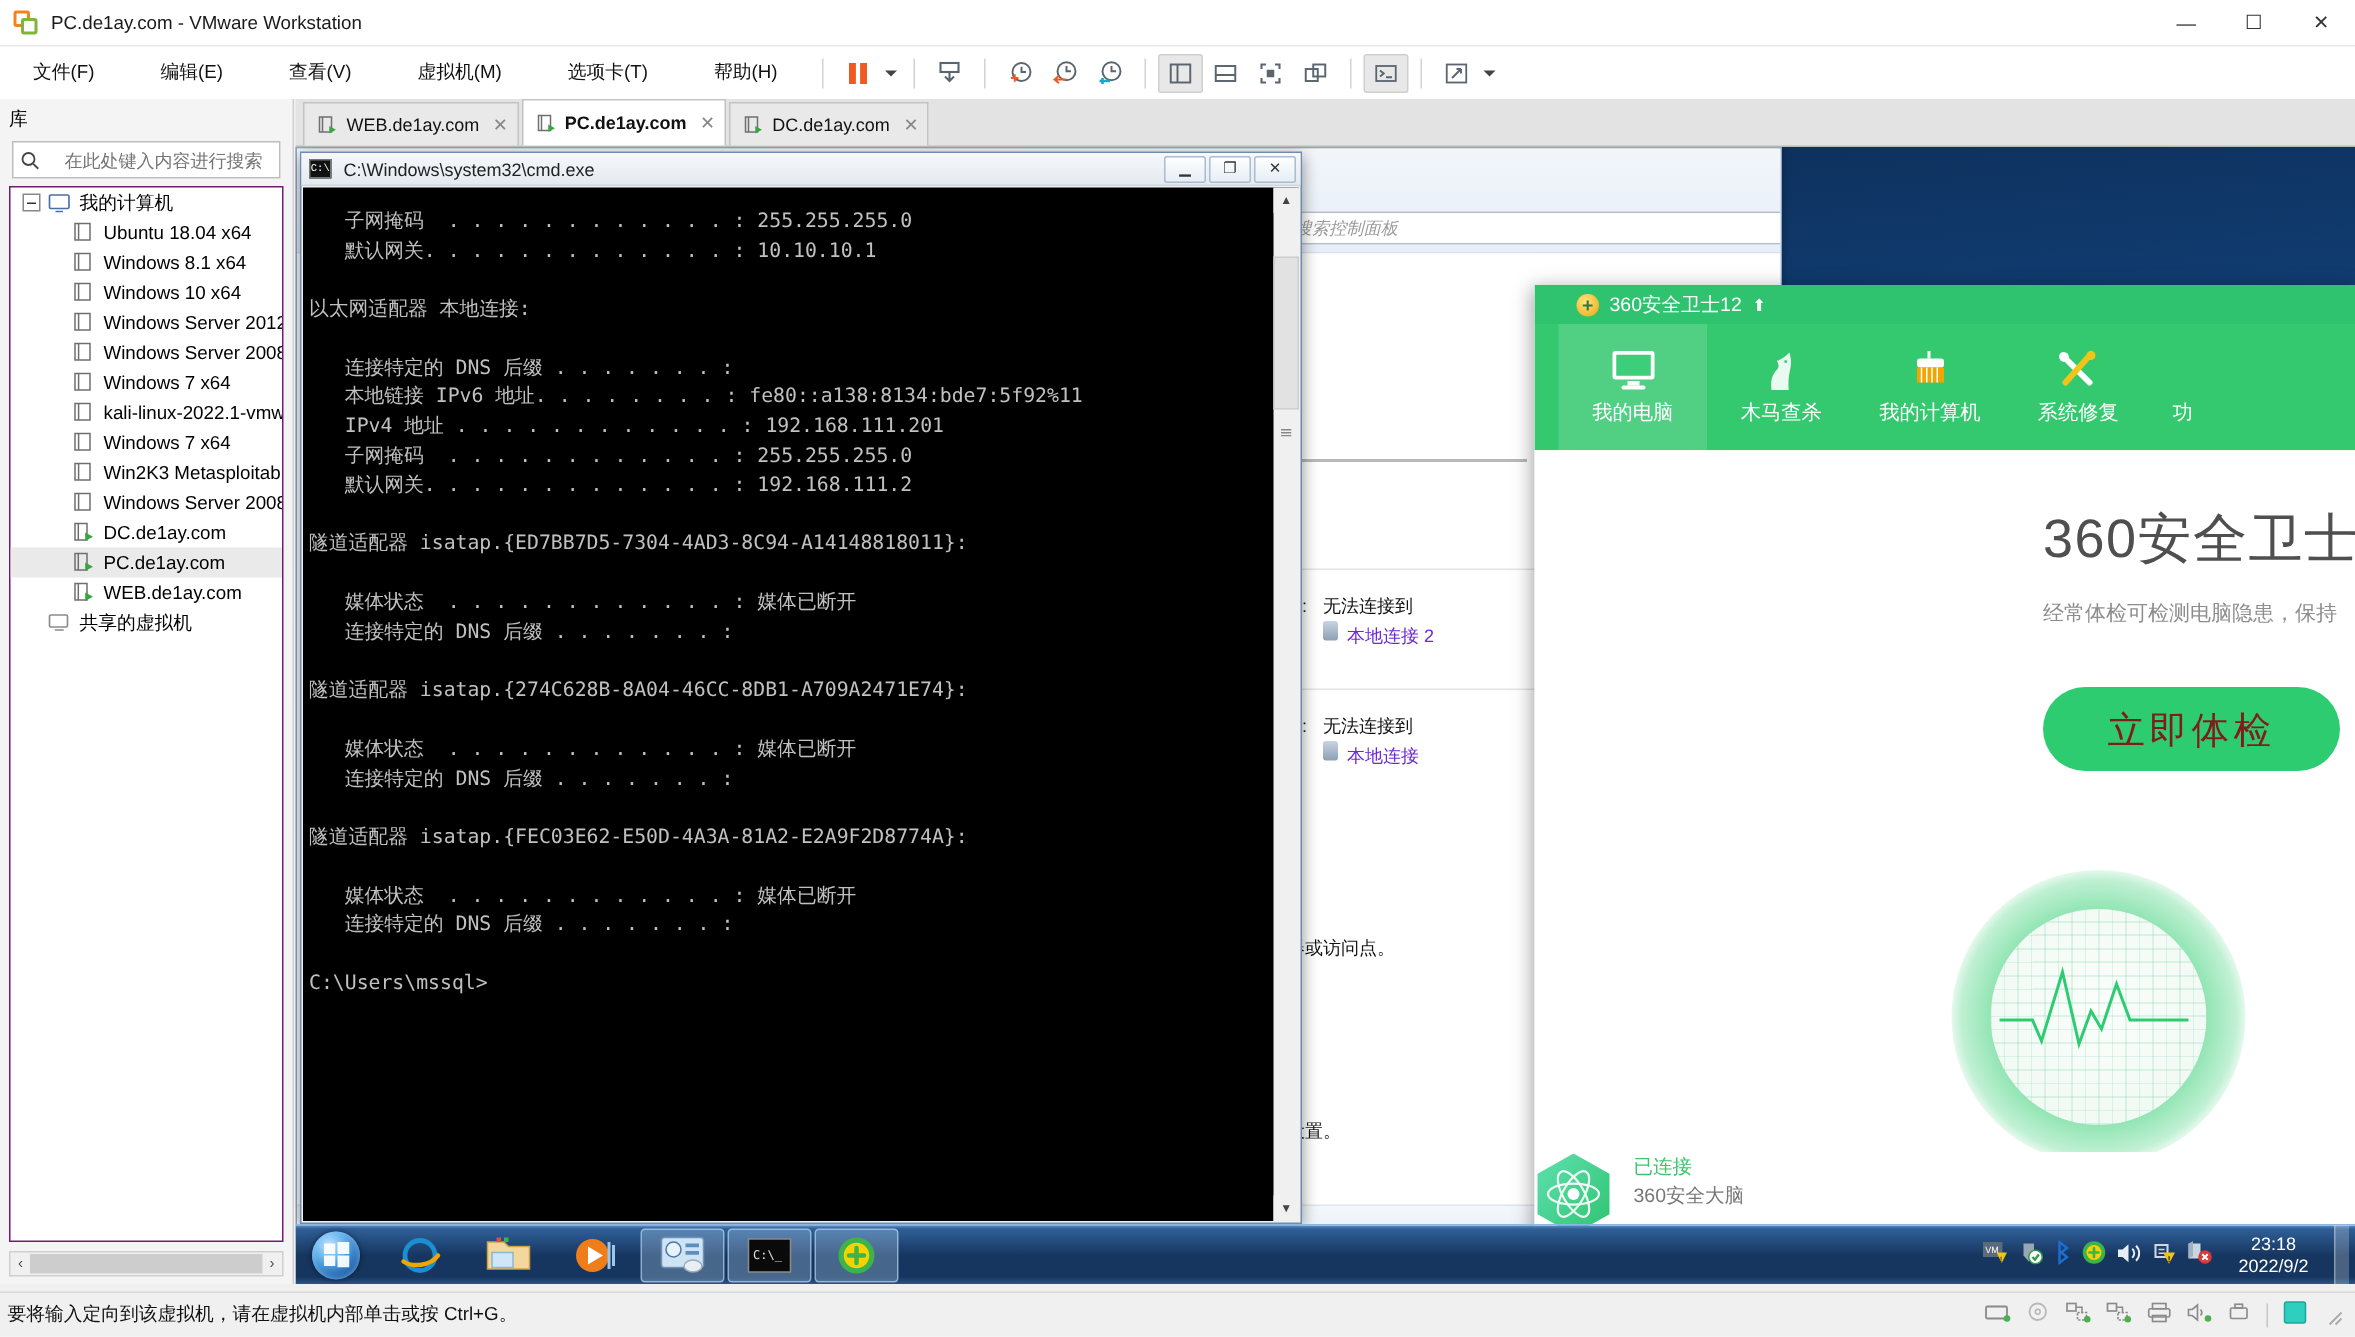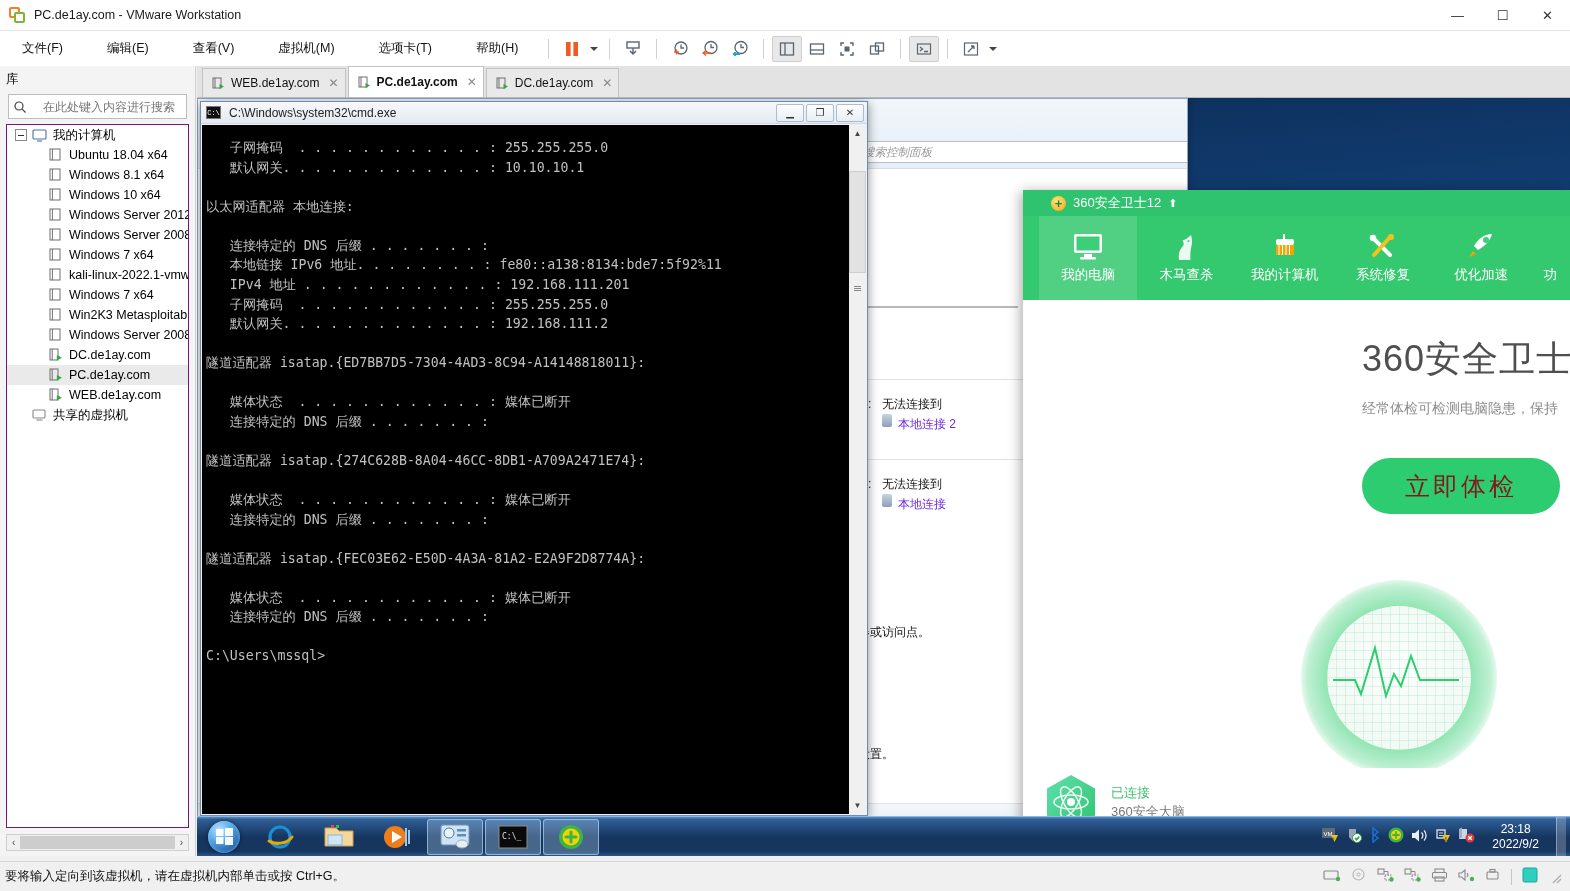--- a/index.html
+++ b/index.html
@@ -156,21 +156,21 @@
      background:
        repeating-linear-gradient(0deg, rgba(120,210,160,.22) 0 1px, rgba(0,0,0,0) 1px 9px),
        repeating-linear-gradient(90deg, rgba(120,210,160,.22) 0 1px, rgba(0,0,0,0) 1px 9px),
        radial-gradient(circle at 50% 45%, #fbfefc, #eef8f1); }
   .ecg { position:absolute; left:26px; top:26px; }
   .hero { position:absolute; left:339px; top:35px; width:240px; }
   .hero h1 { margin:0; font-size:36px; font-weight:normal; color:#4f4f4f; white-space:nowrap; letter-spacing:1px; }
   .hero p { margin:16px 0 0 0; font-size:14px; color:#8d8d8d; white-space:nowrap; }
   .hero .btn { margin-top:40px; width:198px; height:56px; border-radius:28px; background:#2ecc71;
      color:#7f1d1d; font-size:25px; display:flex; align-items:center; justify-content:center; letter-spacing:3px; }
-  .w360-foot { position:absolute; left:0; right:0; bottom:0; height:68px; background:#fff; display:flex; align-items:center; padding-left:22px; }
+  .w360-foot { position:absolute; left:0; right:0; bottom:0; height:68px; background:#fff; display:flex; align-items:flex-start; }
   .hexicon { width:52px; height:56px; flex:none; }
   .foot-txt { margin-left:14px; line-height:19px; }
   .foot-txt .a { color:#3ec46d; font-size:13px; }
   .foot-txt .b { color:#777; font-size:13px; }
 
   
   .gtaskbar { position:absolute; left:0; bottom:0; width:1373px; height:40px;
      background:linear-gradient(#5b8cc4 0%,#2f5f97 6%,#16355f 52%,#16365f 88%,#2a558a 100%);
      border-top:1px solid #88b9e6; display:flex; align-items:center; }
   .gt-start { width:54px; height:38px; display:flex; align-items:center; justify-content:center; }
@@ -624,28 +624,20 @@
             <span class="lbl">我的计算机</span>
           </div>
           <div class="navitem">
             <svg width="34" height="30" viewBox="0 0 34 30">
                 <path d="M6 5l18 18" stroke="#fff" stroke-width="4" stroke-linecap="round"></path>
                 <path d="M25 4l-17 19" stroke="#f0c419" stroke-width="4" stroke-linecap="round"></path>
                 <circle cx="7" cy="6" r="3.2" fill="#fff"></circle>
                 <circle cx="25" cy="5" r="3" fill="#f0c419"></circle>
               </svg>
             <span class="lbl">系统修复</span>
-          </div>
-          <div class="navitem">
-            <svg width="34" height="30" viewBox="0 0 34 30">
-                <path d="M28 2c-8 0-14 5-18 12l4 4C21 14 26 9 28 2z" fill="#fff"></path>
-                <circle cx="22" cy="8" r="3" fill="#3ccf79"></circle>
-                <path d="M9 19l-4 6 7-3z" fill="#f0a500"></path>
-              </svg>
-            <span class="lbl">优化加速</span>
           </div>
           <div class="navitem" style="width:40px">
             <span class="lbl" style="margin-top:34px">功</span>
           </div>
         </div>
 
         <div class="w360-main">
           <div class="pulse">
             <div class="pulse-outer"></div>
             <div class="pulse-inner"></div>

